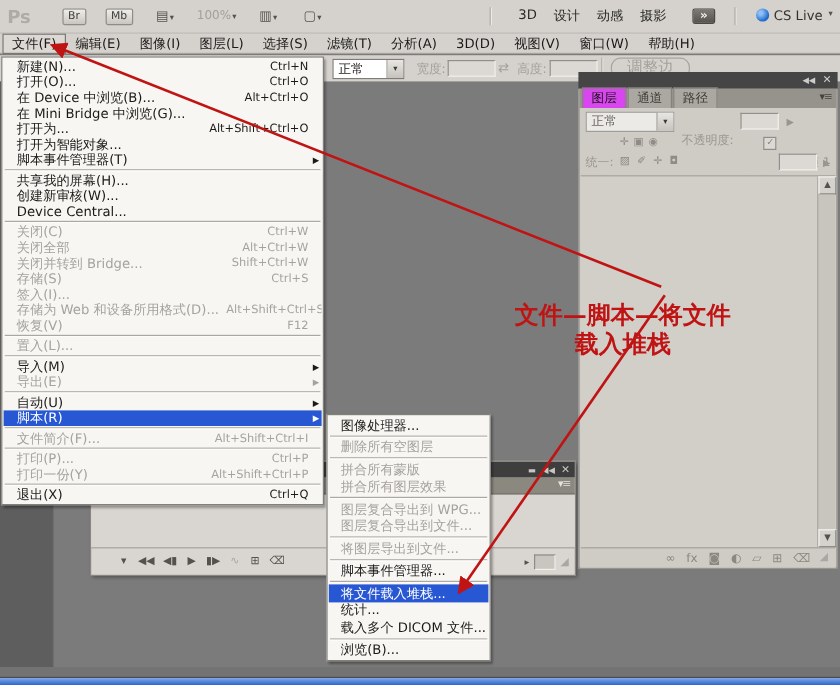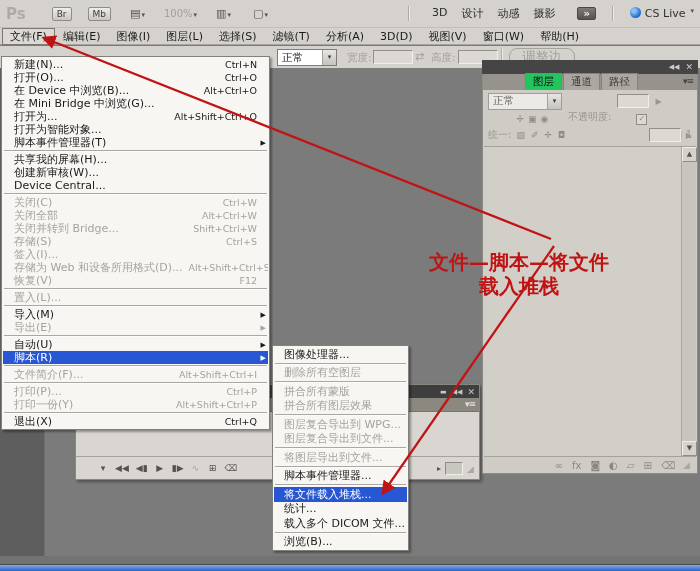--- a/index.html
+++ b/index.html
@@ -65,21 +65,21 @@
   .grip{color:#aaa7a2;font-size:9px;}
   
   .dock{position:absolute;left:482px;top:60px;width:216px;height:414px;box-sizing:border-box;}
   .dock-header{height:14px;background:#454545;display:flex;justify-content:flex-end;align-items:center;
                gap:6px;padding-right:5px;color:#cfccc7;font-size:7px;}
   .dock-header .x{font-size:9px;}
   .panel{position:relative;height:400px;background:#cfccc6;border:1px solid #8f8c86;border-top:none;box-sizing:border-box;}
   .tabs{position:absolute;left:0;top:0;right:0;height:16px;background:#96938d;display:flex;
         align-items:flex-end;padding-left:2px;gap:1px;}
   .tab{padding:1px 7px;background:#aba8a1;color:#3c3a36;border:1px solid #85827c;border-bottom:none;font-size:10.5px;}
-  .tab.active{background:#22c55e;color:#161513;margin-left:40px;}
+  .tab.active{background:#d946ef;color:#161513;}
   .panel-menu-icon{position:absolute;right:4px;top:2px;color:#44423e;font-size:9px;letter-spacing:-1px;}
   .blend-row{position:absolute;left:0;top:16px;right:0;height:22px;display:flex;align-items:center;padding:0 5px;gap:6px;}
   .p-select{width:72px;height:15px;background:#eceae6;border:1px solid #a09d98;display:flex;align-items:center;}
   .p-select .txt{flex:1;padding-left:4px;color:#6b6863;font-size:10.5px;}
   .gray-label{color:#99968f;font-size:10px;white-space:nowrap;margin-top:32px;}
   .val-box{width:30px;height:12px;background:#dcd9d4;border:1px solid;border-color:#928f8a #f1efec #f1efec #928f8a;}
   .spin{color:#99968f;font-size:8px;}
   .unify-row{position:absolute;left:0;top:38px;right:0;height:14px;display:flex;align-items:center;
              padding:0 5px;gap:5px;color:#99968f;}
   .mini-ico{color:#8f8c86;font-size:9px;}
@@ -94,21 +94,21 @@
   .sb-btn{position:absolute;left:0;width:13px;height:13px;background:#d5d2cd;border:1px solid;
           border-color:#f1efec #8f8c87 #8f8c87 #f1efec;color:#55524d;font-size:7px;text-align:center;line-height:12px;}
   .sb-top{top:0;} .sb-bottom{bottom:0;}
   .panel-footer{position:absolute;left:1px;right:1px;bottom:0;height:16px;border-top:1px solid #a5a29c;
                 background:#cfccc6;display:flex;align-items:center;justify-content:flex-end;gap:8px;
                 padding-right:6px;color:#8b8880;font-size:10px;}
   .ficon{font-size:10px;}
   
   .menu{position:absolute;background:#f7f6f3;border:1px solid #82807b;box-shadow:2px 2px 2px rgba(0,0,0,.35);
         padding:1px;box-sizing:border-box;z-index:20;}
-  .file-menu{left:1px;top:56px;width:269px;}
+  .file-menu{left:1px;top:47px;width:269px;}
   .sub-menu{left:272px;top:345px;width:137px;}
   .mi{height:13px;display:flex;align-items:center;padding:0 2px 0 11px;white-space:nowrap;overflow:hidden;}
   .sub-menu .mi{height:14.5px;padding-left:10px;}
   .mi .lbl{font-size:11px;}
   .mi .sc{margin-left:auto;font-size:9.5px;padding-left:6px;}
   .mi .arr{width:9px;text-align:right;font-size:7px;}
   .mi.disabled{color:#a6a39e;}
   .mi.highlight{background:#2857d4;color:#fff;}
   .mi.sep{height:0;border-top:1px solid #aba8a3;border-bottom:1px solid #fdfcfb;margin:1px 1px;padding:0;}
   

